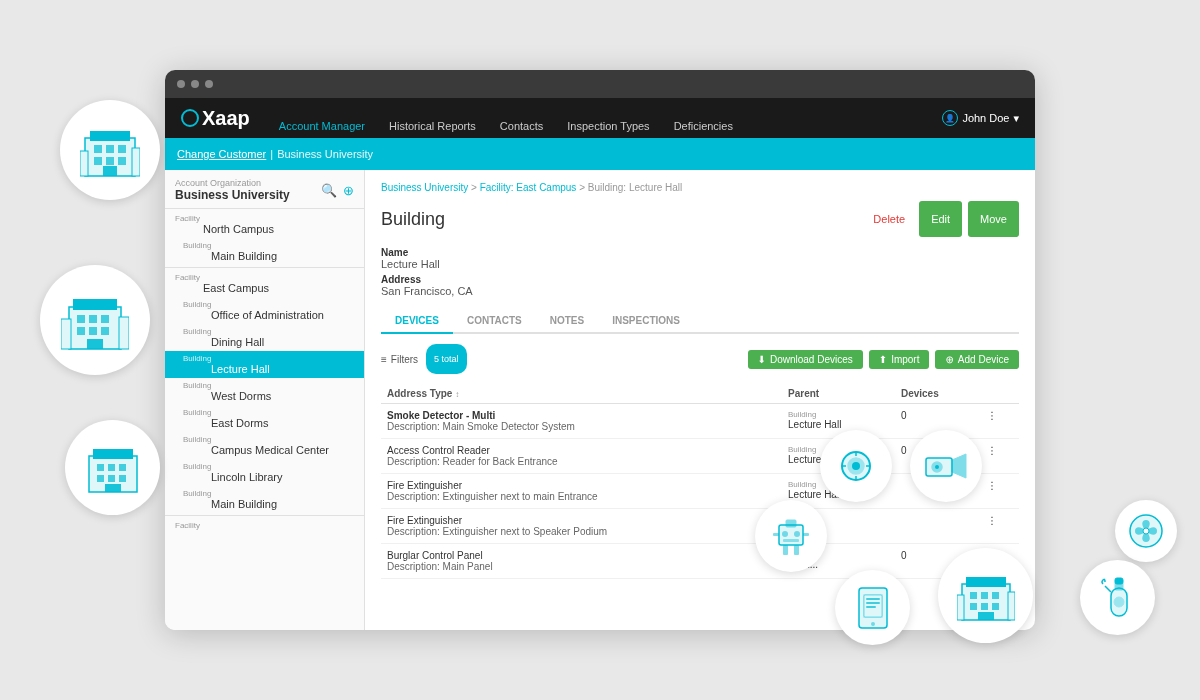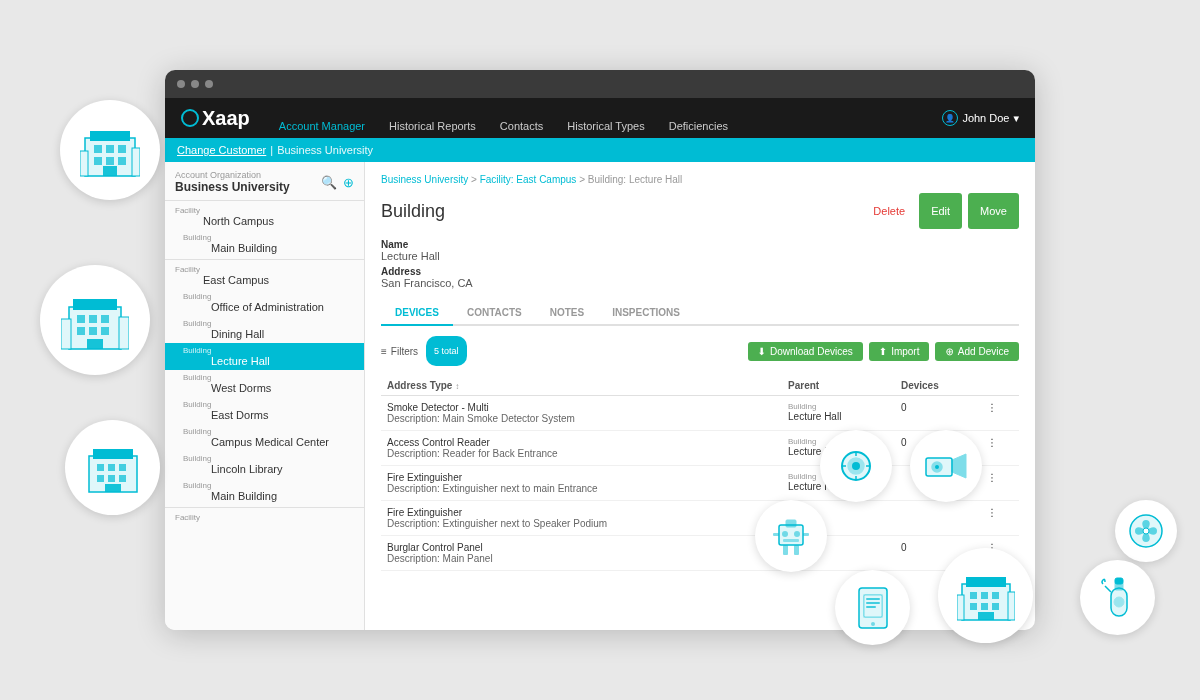--- a/index.html
+++ b/index.html
@@ -103,21 +103,21 @@
       display: flex;
       align-items: center;
       justify-content: center;
       font-size: 8px;
       color: #00bcd4;
     }
 
     
     .customer-bar {
       background: #00bcd4;
-      height: 24px;
+      height: 32px;
       display: flex;
       align-items: center;
       padding: 0 12px;
       font-size: 11px;
       color: white;
       gap: 4px;
     }
     .customer-bar a { color: white; text-decoration: underline; cursor: pointer; }
     .customer-bar span { color: rgba(255,255,255,0.9); }
 
@@ -498,21 +498,21 @@
   </div>
 
   <div class="navbar">
     <div class="navbar-logo">
       <span class="logo-circle"></span>
       <span>Xaap</span>
     </div>
     <span class="nav-link active">Account Manager</span>
     <span class="nav-link">Historical Reports</span>
     <span class="nav-link">Contacts</span>
-    <span class="nav-link">Historical Types</span>
+    <span class="nav-link">Inspection Types</span>
     <span class="nav-link">Deficiencies</span>
     <div class="navbar-user">
       <div class="user-icon">👤</div>
       <span>John Doe</span>
       <span>▾</span>
     </div>
   </div>
 
   <div class="customer-bar">
     <a>Change Customer</a>
@@ -651,21 +651,21 @@
               <span class="sort-icon"> ↕</span>
             </th>
             <th>Parent</th>
             <th>Devices</th>
             <th></th>
           </tr>
         </thead>
         <tbody id="table-body">
         <tr>
     <td>
-      <div style="font-weight:400;color:#333;font-size:10px;">Smoke Detector - Multi</div>
+      <div style="font-weight:700;color:#333;font-size:10px;">Smoke Detector - Multi</div>
       <div class="td-desc">Description: Main Smoke Detector System</div>
     </td>
     <td>
       <div class="td-parent-label">Building</div>
       <div class="td-parent-value">Lecture Hall</div>
     </td>
     <td style="color:#333;">0</td>
     <td class="row-menu">⋮</td>
   </tr>
             <tr>

